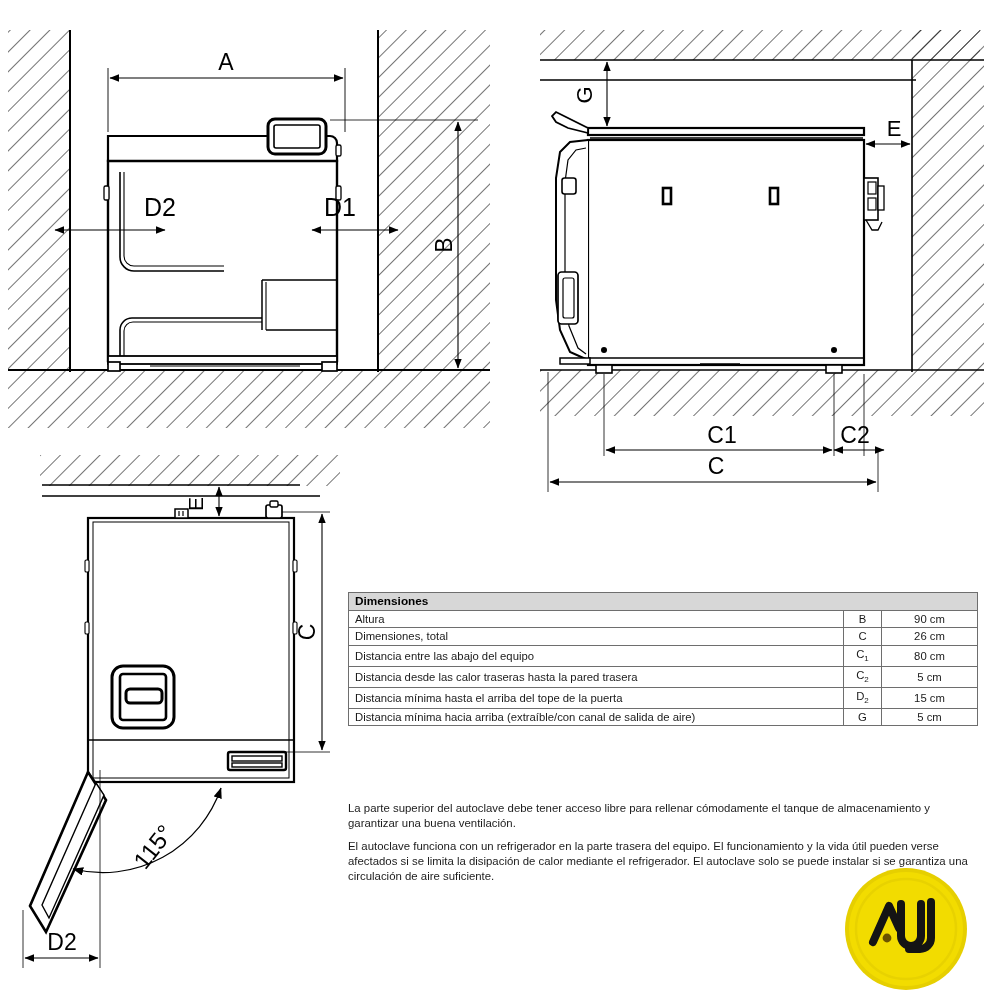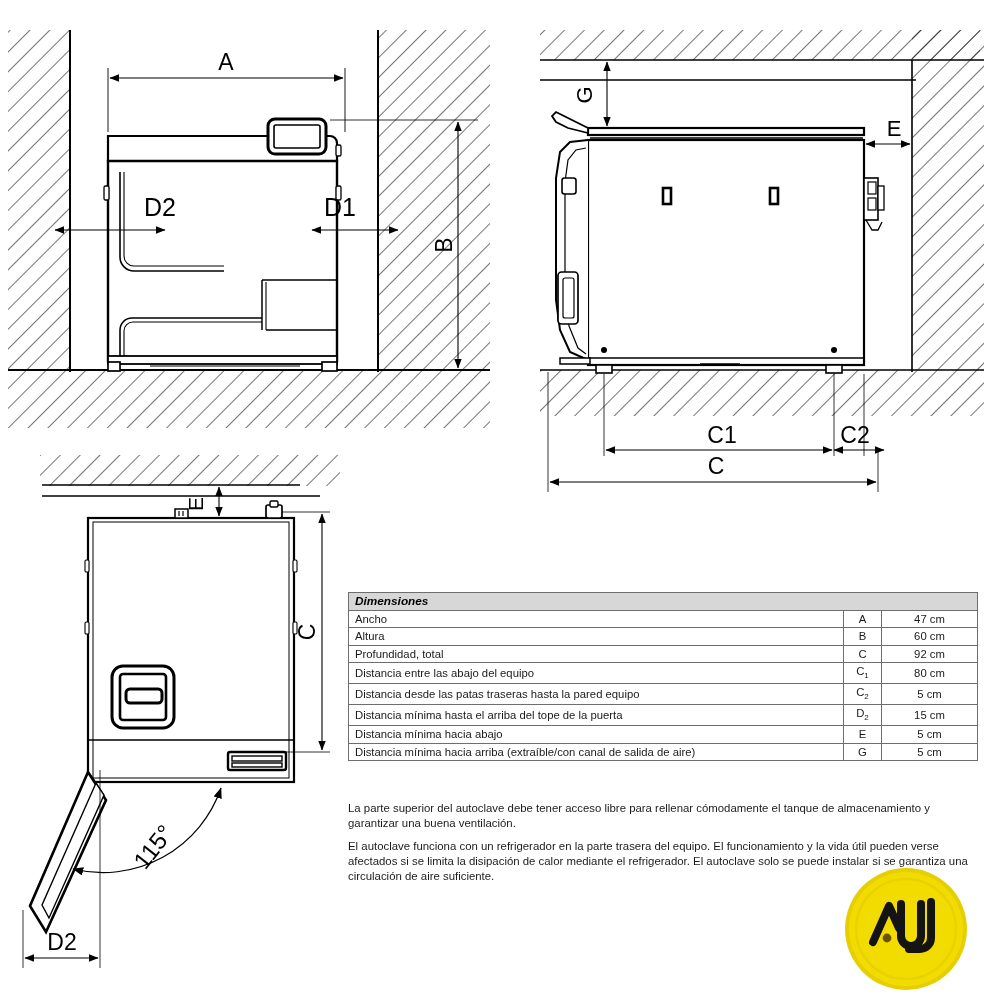--- a/index.html
+++ b/index.html
@@ -32,21 +32,20 @@
     font-weight:normal;
     color:#1a1a1a;
   }
   .dim-table thead th{
     background:#d7d7d7;
     font-weight:bold;
     text-align:left;
     font-size:11.8px;
     height:17px;
     color:#000;
-    font-style:italic;
   }
   .dim-table .c-label{text-align:left;}
   .dim-table .c-sym{width:38px;text-align:center;}
   .dim-table .c-val{width:96px;text-align:center;}
   .dim-table sub{font-size:8px;}
 
   
   .note{
     position:absolute;
     left:348px;
@@ -334,53 +333,43 @@
   </svg>
 
   <table class="dim-table">
     <thead>
       <tr>
         <th colspan="3">Dimensiones</th>
       </tr>
     </thead>
     <tbody>
       <tr>
-        <td class="c-label">Ancho</td>
-        <td class="c-sym"><span>A</span></td>
-        <td class="c-val">47 cm</td>
-      </tr>
-      <tr>
         <td class="c-label">Altura</td>
         <td class="c-sym"><span>B</span></td>
-        <td class="c-val">60 cm</td>
-      </tr>
-      <tr>
-        <td class="c-label">Profundidad, total</td>
+        <td class="c-val">90 cm</td>
+      </tr>
+      <tr>
+        <td class="c-label">Dimensiones, total</td>
         <td class="c-sym"><span>C</span></td>
-        <td class="c-val">92 cm</td>
+        <td class="c-val">26 cm</td>
       </tr>
       <tr>
         <td class="c-label">Distancia entre las abajo del equipo</td>
         <td class="c-sym"><span>C</span><sub>1</sub></td>
         <td class="c-val">80 cm</td>
       </tr>
       <tr>
-        <td class="c-label">Distancia desde las patas traseras hasta la pared equipo</td>
+        <td class="c-label">Distancia desde las calor traseras hasta la pared trasera</td>
         <td class="c-sym"><span>C</span><sub>2</sub></td>
         <td class="c-val">5 cm</td>
       </tr>
       <tr>
         <td class="c-label">Distancia mínima hasta el arriba del tope de la puerta</td>
         <td class="c-sym"><span>D</span><sub>2</sub></td>
         <td class="c-val">15 cm</td>
-      </tr>
-      <tr>
-        <td class="c-label">Distancia mínima hacia abajo</td>
-        <td class="c-sym"><span>E</span></td>
-        <td class="c-val">5 cm</td>
       </tr>
       <tr>
         <td class="c-label">Distancia mínima hacia arriba (extraíble/con canal de salida de aire)</td>
         <td class="c-sym"><span>G</span></td>
         <td class="c-val">5 cm</td>
       </tr>
     </tbody>
   </table>
 
   <p class="note" id="note2">El autoclave funciona con un refrigerador en la parte trasera del equipo. El funcionamiento y la vida útil pueden verse afectados si se limita la disipación de calor mediante el refrigerador. El autoclave solo se puede instalar si se garantiza una circulación de aire suficiente.</p>

